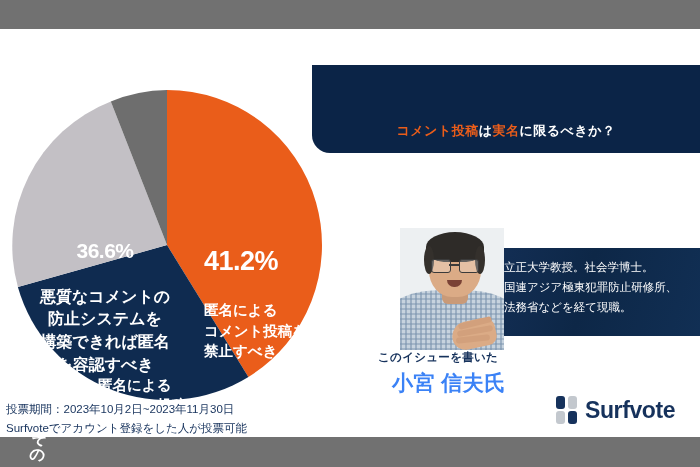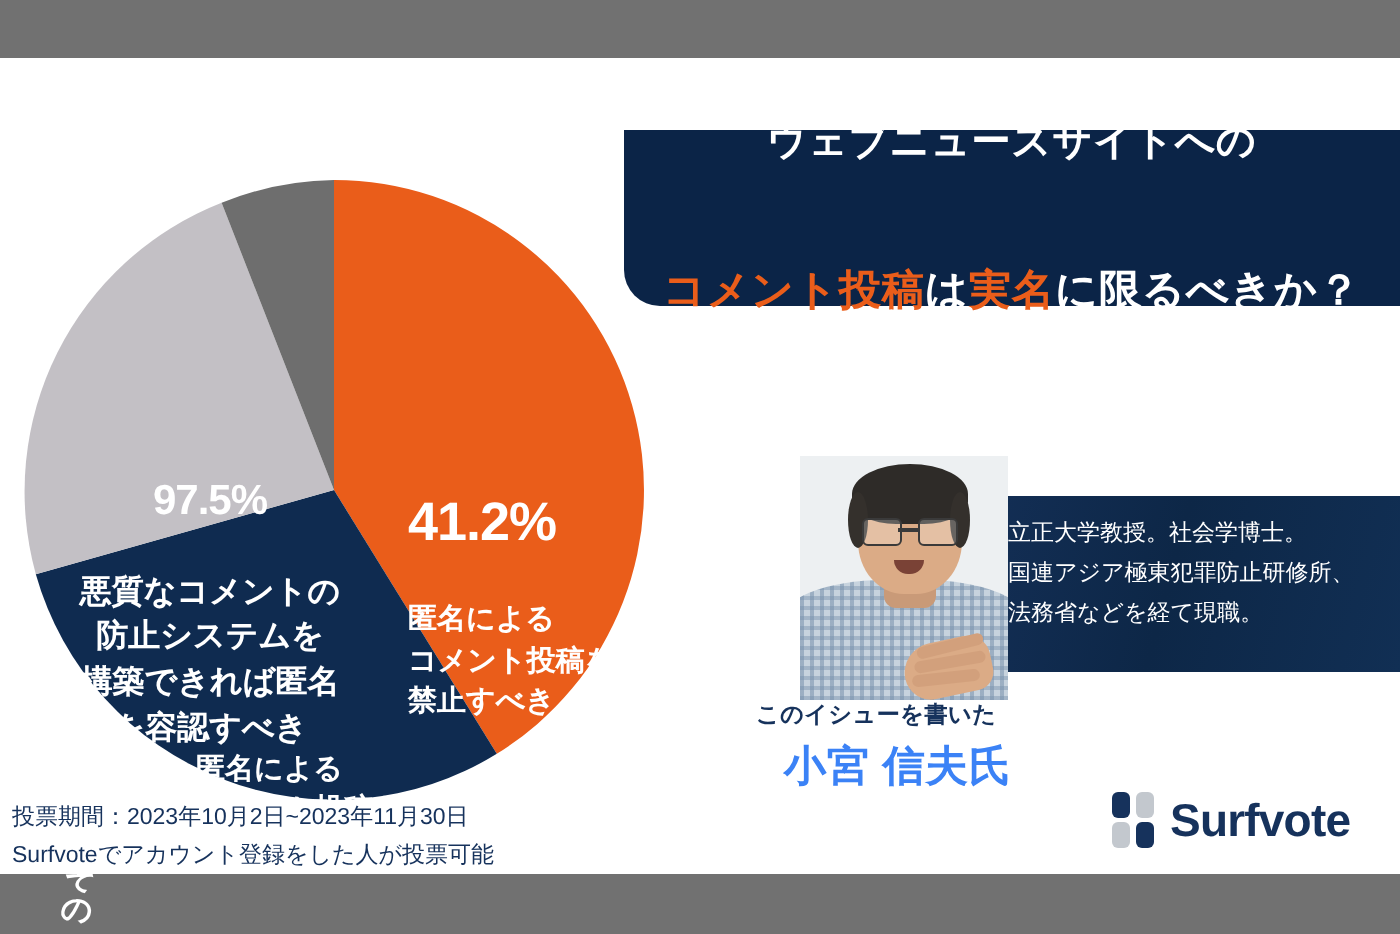--- a/index.html
+++ b/index.html
@@ -127,21 +127,21 @@
     z-index: 4;
   }
   .title-line {
     font-size: 19.5px;
     font-weight: bold;
     letter-spacing: 0.5px;
     line-height: 1.5;
     color: #ffffff;
     white-space: nowrap;
   }
-  .title-line.second { font-size: 21px; margin-top: 44px; }
+  .title-line.second { font-size: 13px; margin-top: 44px; }
   .t-accent { color: #ea5d1a; }
 
   
   #profile-box {
     position: absolute;
     left: 440px;
     top: 248px;
     width: 260px;
     height: 88px;
     background: linear-gradient(105deg, #16325c 0%, #0d2747 55%, #112f54 100%);
@@ -319,35 +319,34 @@
 禁止すべき</span>
     </div>
 
     <div class="slice-label" id="label-navy">
       <span class="slice-desc">匿名による
 コメント投稿を
 容認すべき</span>
     </div>
 
     <div class="slice-label" id="label-gray">
-      <span class="slice-pct">97.5%</span>
+      <span class="slice-pct">36.6%</span>
       <span class="slice-desc">悪質なコメントの
 防止システムを
 構築できれば匿名
 を容認すべき</span>
     </div>
 
     <div id="label-other">
       <span class="other-pct">5.9%</span>
       <span class="other-vert">その他</span>
     </div>
   </div>
 
   <div id="title-banner">
-    <div class="title-line">ウェブニュースサイトへの</div>
     <div class="title-line second"><span class="t-accent">コメント投稿</span><span>は</span><span class="t-accent">実名</span><span>に限るべきか？</span></div>
   </div>
 
   <div id="profile-box"></div>
   <div id="profile-text">立正大学教授。社会学博士。
 国連アジア極東犯罪防止研修所、
 法務省などを経て現職。</div>
 
   <div id="expert-photo">
     <div class="ph-bg"></div>

